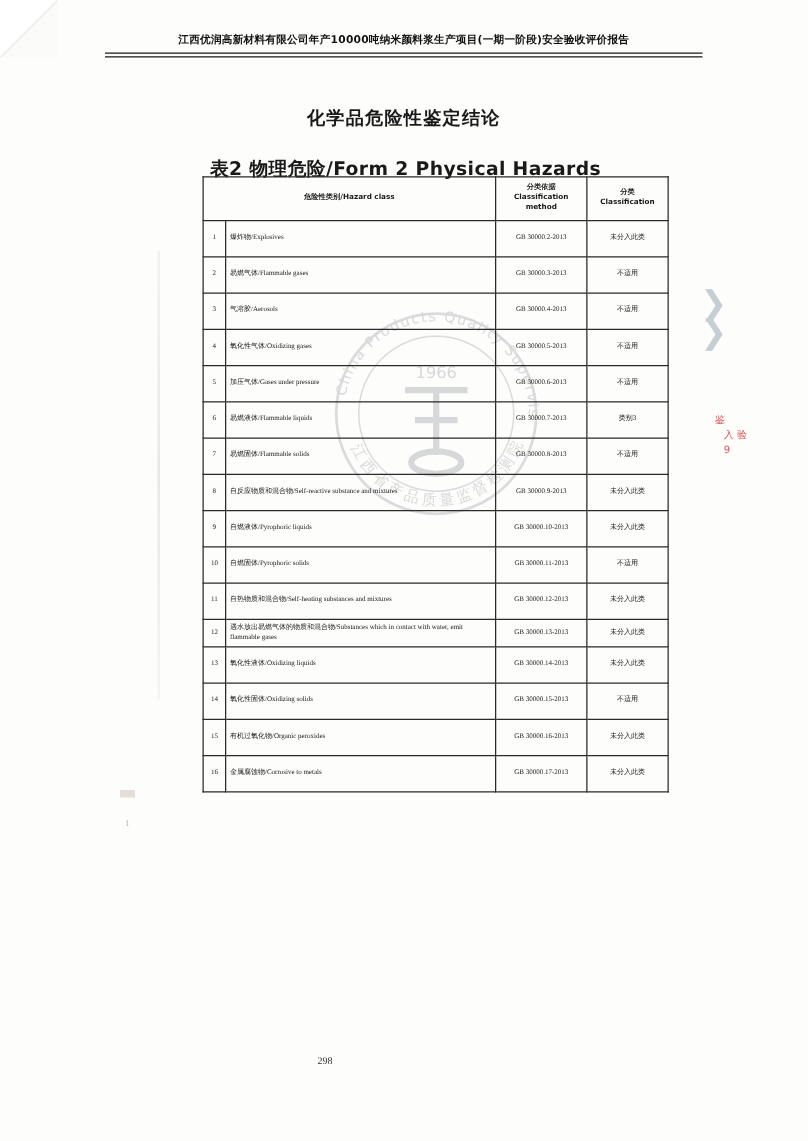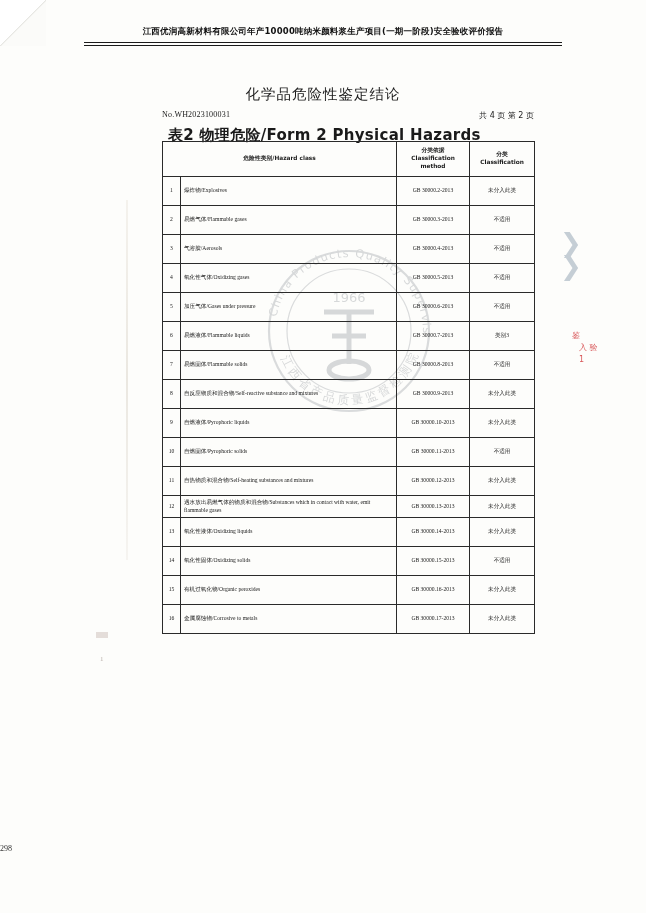--- a/index.html
+++ b/index.html
@@ -60,35 +60,35 @@
     align-items: baseline;
     font-family: "DejaVu Sans", sans-serif;
     font-size: 8.5px;
     font-weight: bold;
   }
   .page-number {
     position: absolute;
     bottom: 60px;
     left: 0;
     width: 520px;
-    text-align: left;
+    text-align: center;
     font-family: "Liberation Serif", serif;
     font-size: 8px;
     color: #333;
   }
   
   .section-title {
     position: absolute;
     top: 85px;
     left: 0;
     width: 646px;
     text-align: center;
     font-family: "DejaVu Sans", sans-serif;
     font-size: 14.5px;
-    font-weight: normal;
+    font-weight: bold;
     letter-spacing: 1px;
   }
   .meta-row {
     position: absolute;
     top: 110px;
     left: 162px;
     width: 372px;
     display: flex;
     justify-content: space-between;
     font-size: 8px;
@@ -220,24 +220,20 @@
   <div class="paper-fold"></div>
   <div class="left-streak"></div>
 
   <div class="doc-header">
     <div class="title">江西优润高新材料有限公司年产10000吨纳米颜料浆生产项目(一期一阶段)安全验收评价报告</div>
     <div class="rule"></div>
   </div>
 
   <div class="section-title">化学品危险性鉴定结论</div>
 
-  <div class="meta-row">
-    <span class="report-no">No.WH2023100031</span>
-    <span class="pages">共 4 页 第 2 页</span>
-  </div>
 
   <div class="table-caption">表2 物理危险/Form 2 Physical Hazards</div>
 
   <div class="watermark">
     <svg width="190" height="190" viewBox="0 0 190 190" xmlns="http://www.w3.org/2000/svg">
       <defs>
         <path id="arcOuter" d="M 95,95 m -74,0 a 74,74 0 1 1 148,0" fill="none"></path>
         <path id="arcBottom" d="M 22,95 a 73,73 0 0 0 146,0" fill="none"></path>
       </defs>
       <circle cx="95" cy="95" r="80" fill="none" stroke="#8a8f96" stroke-width="2.2"></circle>
@@ -377,21 +373,21 @@
           <td class="method">GB 30000.17-2013</td>
           <td class="cls">未分入此类</td>
         </tr>
       </tbody>
     </table>
   </div>
 
   <div class="edge-arrow">❯<br>❯</div>
   <div class="red-side-text">
     <div class="l1">鉴</div>
-    <div class="l2">入 验 1</div>
+    <div class="l2">入 验 9</div>
   </div>
 
   <div class="scan-mark"></div>
   <div class="scan-tick">1</div>
 
   <div class="page-number">298</div>
 
 
 </div>
 

